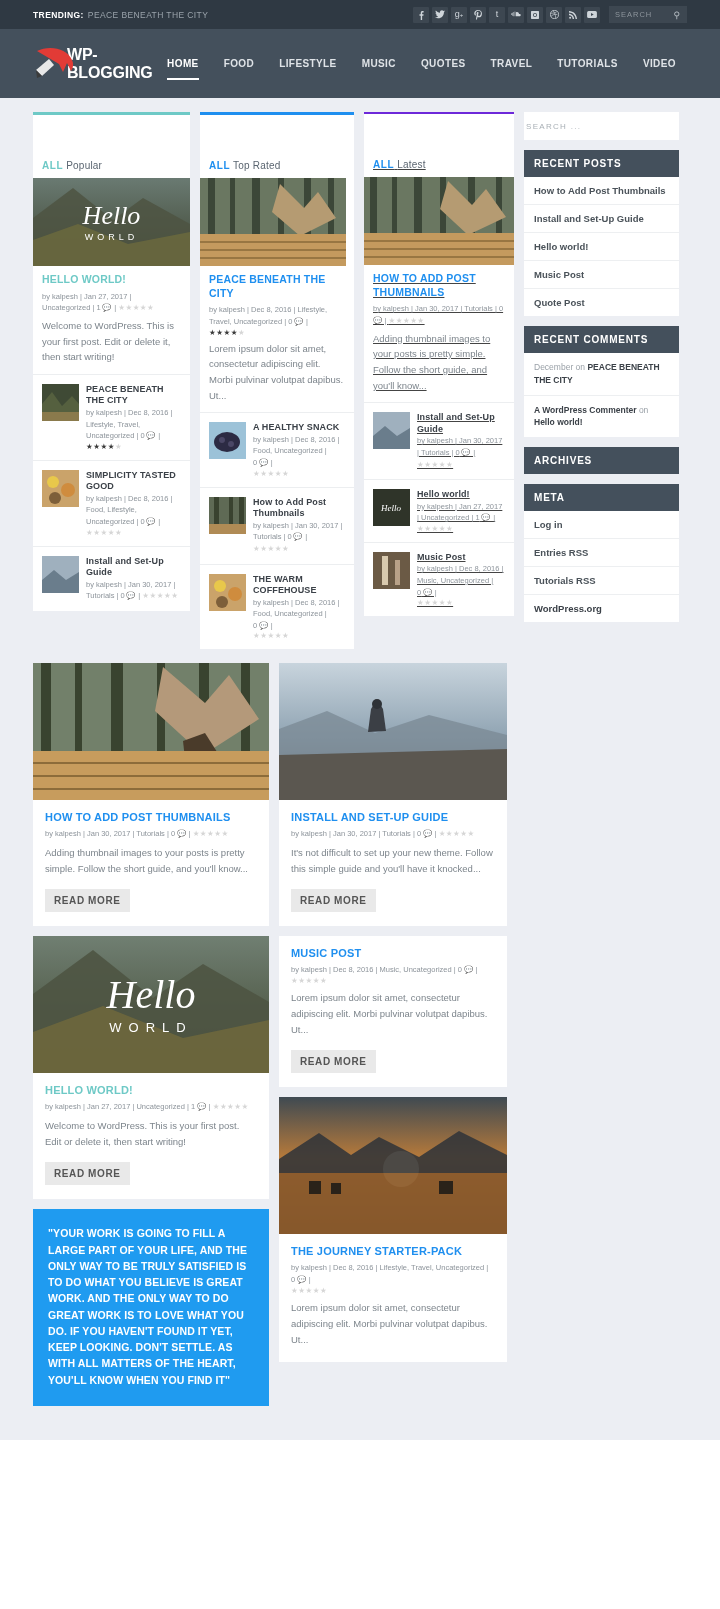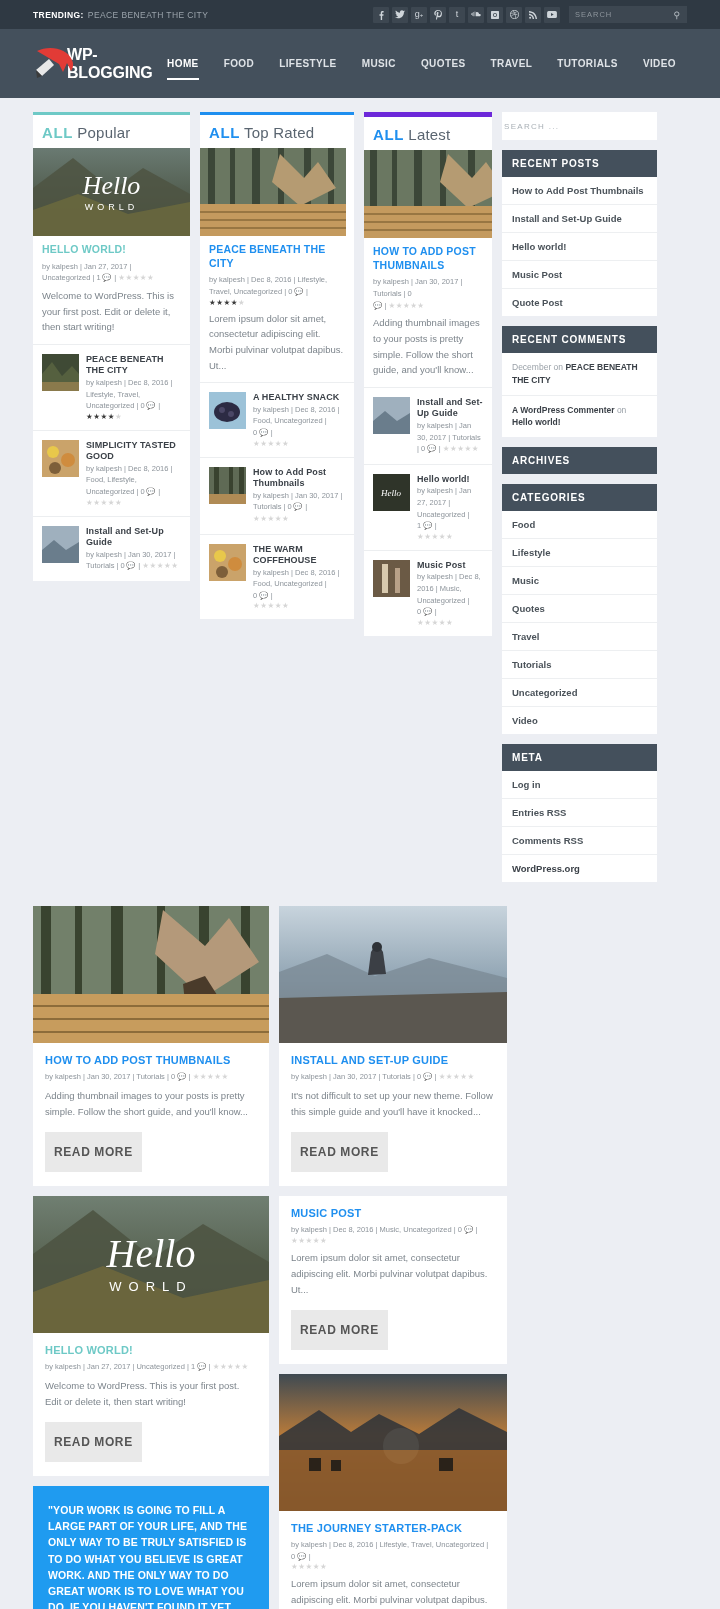--- a/index.html
+++ b/index.html
@@ -42,21 +42,21 @@
     background: #3d4751;
     color: #cfd5da;
     display: flex; align-items: center; justify-content: center;
     font-size: 9px;
     border-radius: 1px;
     line-height: 1;
   }
   .soc svg { display:block; }
   .topsearch {
     margin-left: 6px;
-    width: 118px; height: 17px;
+    width: 78px; height: 17px;
     background: #3d4751;
     display: flex; align-items: center;
     padding: 0 6px;
     position: relative;
   }
   .topsearch span {
     font-size: 7.5px; letter-spacing: 1px; color: #8d959c; text-transform: uppercase;
   }
   .topsearch .mag { margin-left: auto; color: #b9c0c6; font-size: 9px; }
 
@@ -91,24 +91,24 @@
 
   
   .wrap { background: #eceef3; padding: 14px 0 24px; }
   .container { width: 654px; margin: 0 auto; }
 
   
   .feat-row { display: flex; gap: 10px; align-items: flex-start; }
   .feat-col { background: #ffffff; flex: 0 0 auto; }
   .feat-col.c1 { width: 157px; border-top: 3px solid #6ec9c6; }
   .feat-col.c2 { width: 154px; border-top: 3px solid #1f8fef; }
-  .feat-col.c3 { width: 128px; border-top: 5px solid #6d28d9; }
+  .feat-col.c3 { width: 150px; border-top: 2px solid #6d28d9; text-decoration: underline; }
   .feat-side { width: 155px; }
 
-  .blk-title { padding: 9px 9px 7px; font-size: 15px; letter-spacing: .2px; }
+  .blk-title { padding: 9px 9px 7px; font-size: 10px; letter-spacing: .2px; margin-top: 36px; }
   .blk-title .all-teal { color: #6ec9c6; font-weight: bold; letter-spacing:.6px;}
   .blk-title .all-blue { color: #1f8fef; font-weight: bold; letter-spacing:.6px;}
   .blk-title .sub { color: #5a6570; }
   .hero-pad { padding: 7px 9px 9px; }
   .post-head {
     color: #6ec9c6; font-weight: bold; font-size: 10.5px;
     text-transform: uppercase; letter-spacing: .2px; line-height: 1.3;
     margin-bottom: 4px;
   }
   .post-head.blue { color: #1f8fef; }
@@ -158,23 +158,23 @@
   .card { background: #fff; margin-bottom: 10px; }
   .card-body { padding: 11px 12px 14px; }
   .card-title {
     font-size: 11px; font-weight: bold; color: #1f8fef; text-transform: uppercase;
     letter-spacing: .2px; margin-bottom: 5px;
   }
   .card-title.teal { color: #6ec9c6; }
   .card-ex { font-size: 9.5px; color: #7d858c; line-height: 1.7; margin-top: 5px; }
   .readmore {
     display: inline-block; margin-top: 12px;
-    background: #e9e9e9; color: #555; font-size: 12px; font-weight: bold;
+    background: #e9e9e9; color: #555; font-size: 10px; font-weight: bold;
     letter-spacing: .6px; text-transform: uppercase;
-    padding: 13px 9px; border: none; cursor: pointer;
+    padding: 6px 9px; border: none; cursor: pointer;
   }
   .quote-card {
     background: #1f9bf0; color: #fff; padding: 16px 15px 18px;
     font-size: 10.5px; font-weight: bold; line-height: 1.55;
     text-transform: uppercase; letter-spacing: .1px;
   }
   svg { fill: currentColor; }
 </style>
 </head>
 <body>
@@ -507,40 +507,27 @@
                   <span class="lnk">Hello world!</span>
                 </div>
               </li>
             </ul>
           </div>
 
           <div class="widget">
             <div class="widget-head">ARCHIVES</div>
           </div>
 
-          <div class="widget">
-            <div class="widget-head">CATEGORIES</div>
-            <ul>
-              <li><a href="#">Food</a></li>
-              <li><a href="#">Lifestyle</a></li>
-              <li><a href="#">Music</a></li>
-              <li><a href="#">Quotes</a></li>
-              <li><a href="#">Travel</a></li>
-              <li><a href="#">Tutorials</a></li>
-              <li><a href="#">Uncategorized</a></li>
-              <li><a href="#">Video</a></li>
-            </ul>
-          </div>
 
           <div class="widget">
             <div class="widget-head">META</div>
             <ul>
               <li class="meta-link"><a href="#">Log in</a></li>
               <li class="meta-link"><a href="#">Entries RSS</a></li>
-              <li class="meta-link"><a href="#">Comments RSS</a></li>
+              <li class="meta-link"><a href="#">Tutorials RSS</a></li>
               <li class="meta-link"><a href="#" class="wporg">WordPress.org</a></li>
             </ul>
           </div>
         </div>
       </div>
 
       <div class="main-row">
 
         <div class="col-left">
 

